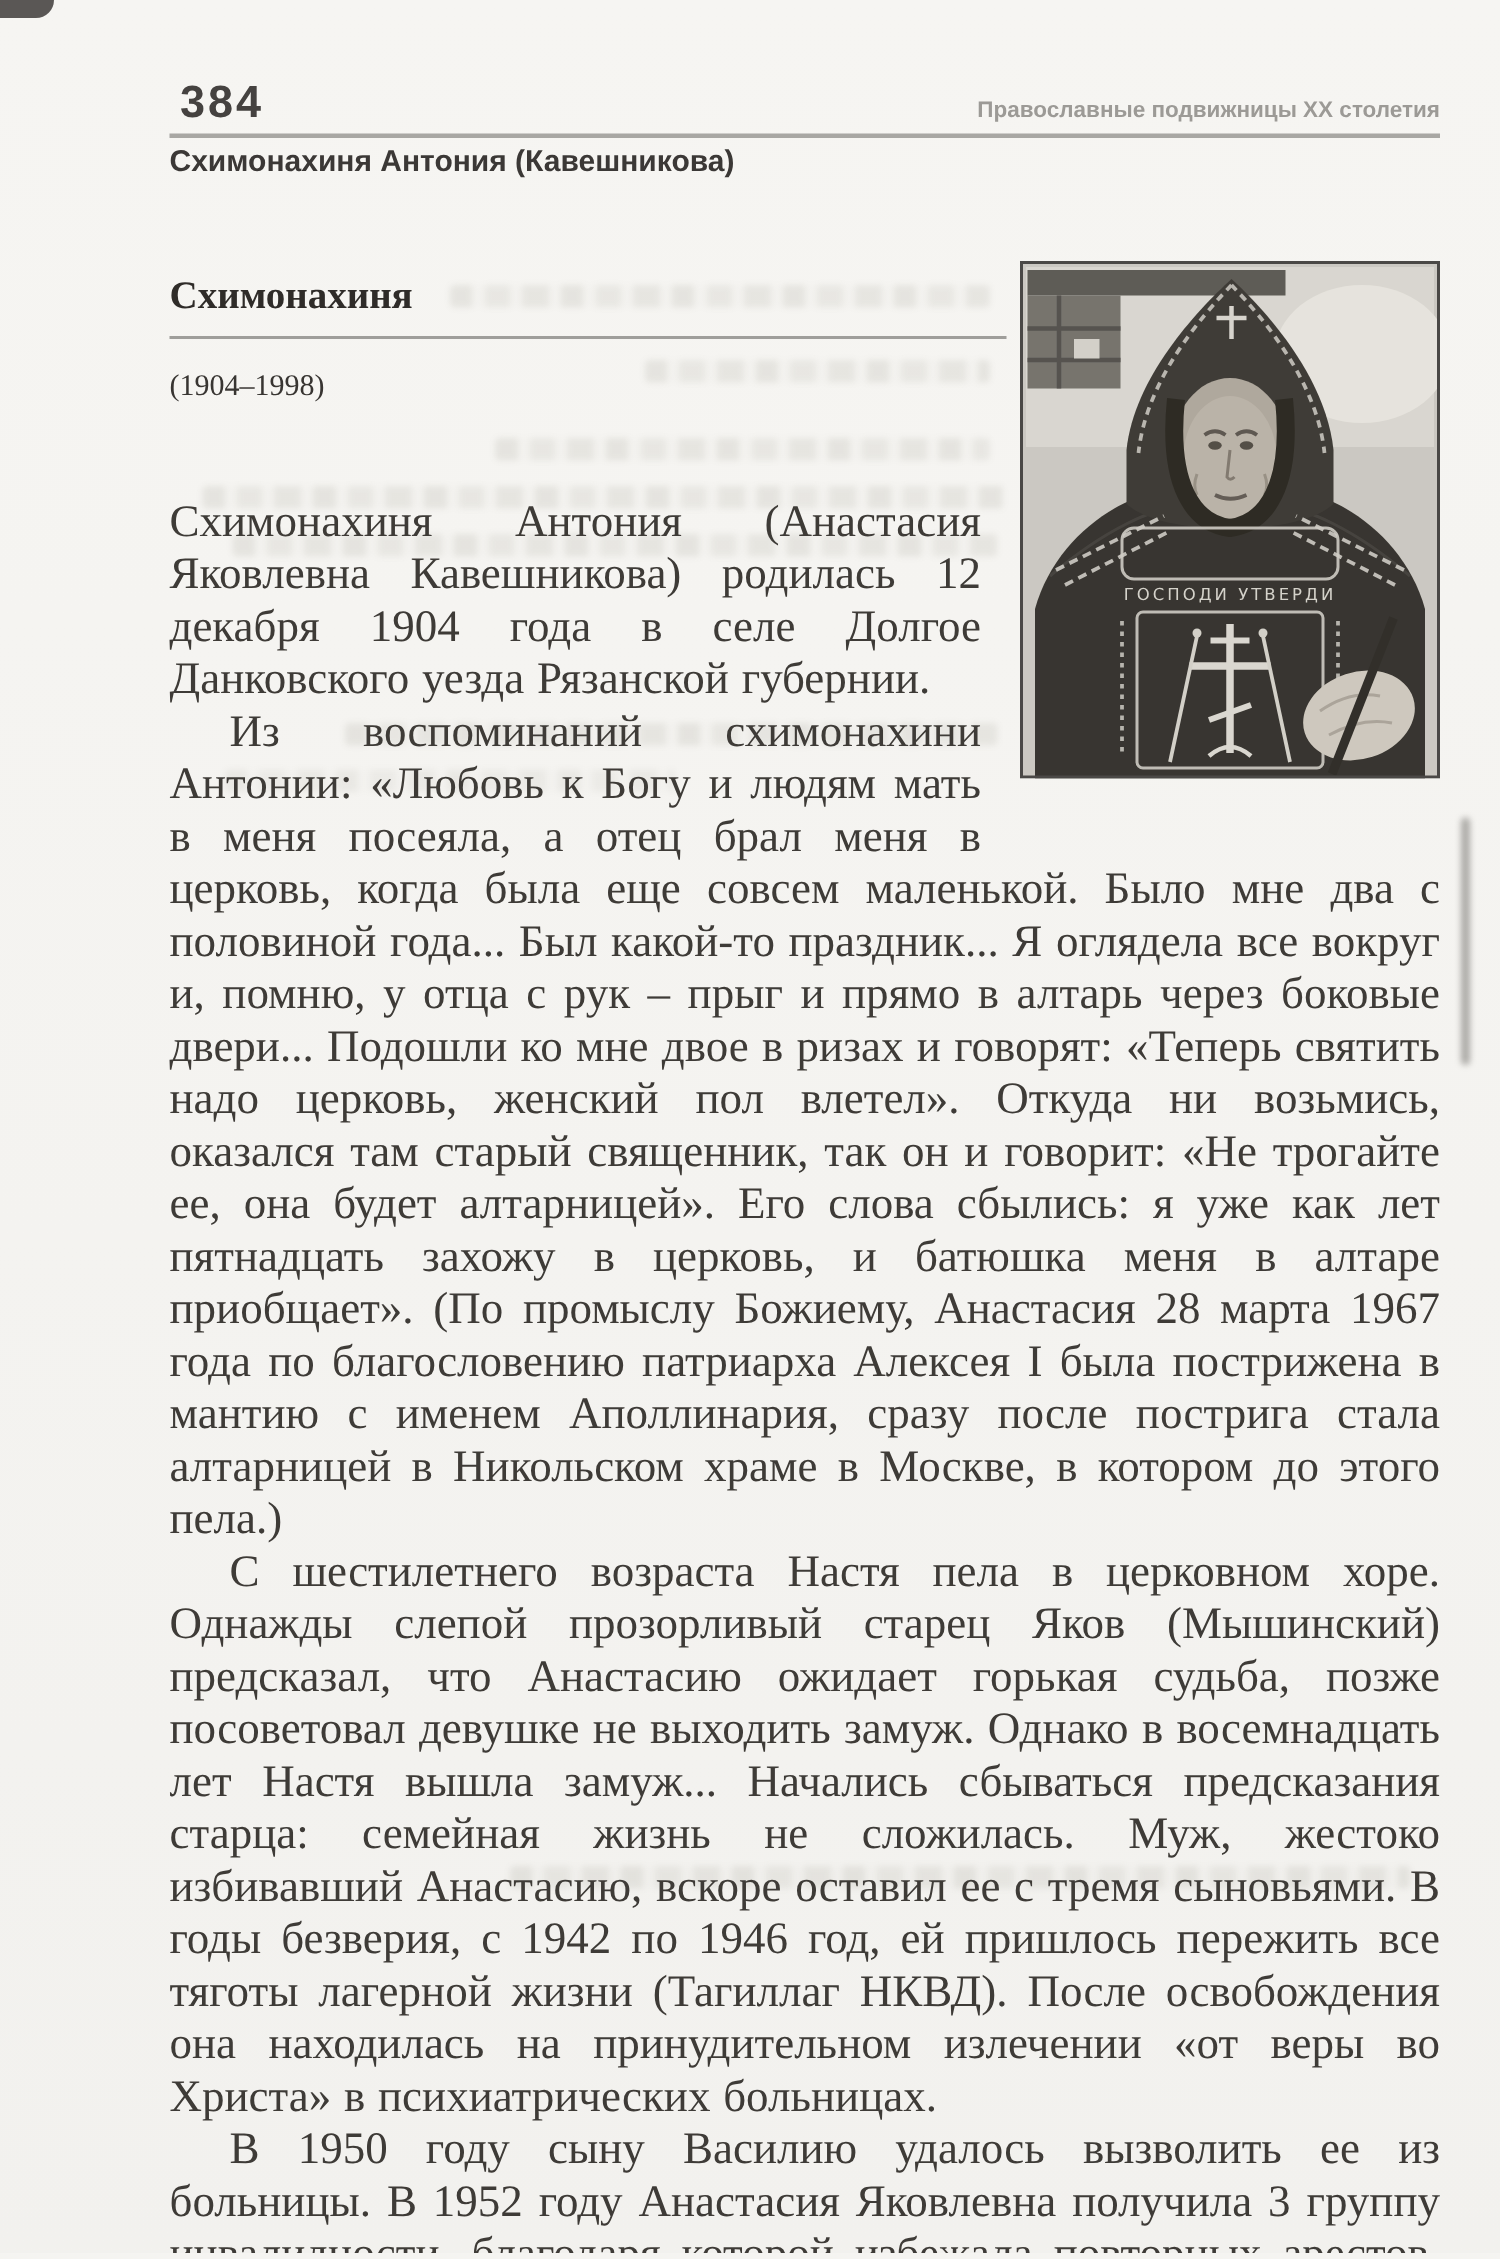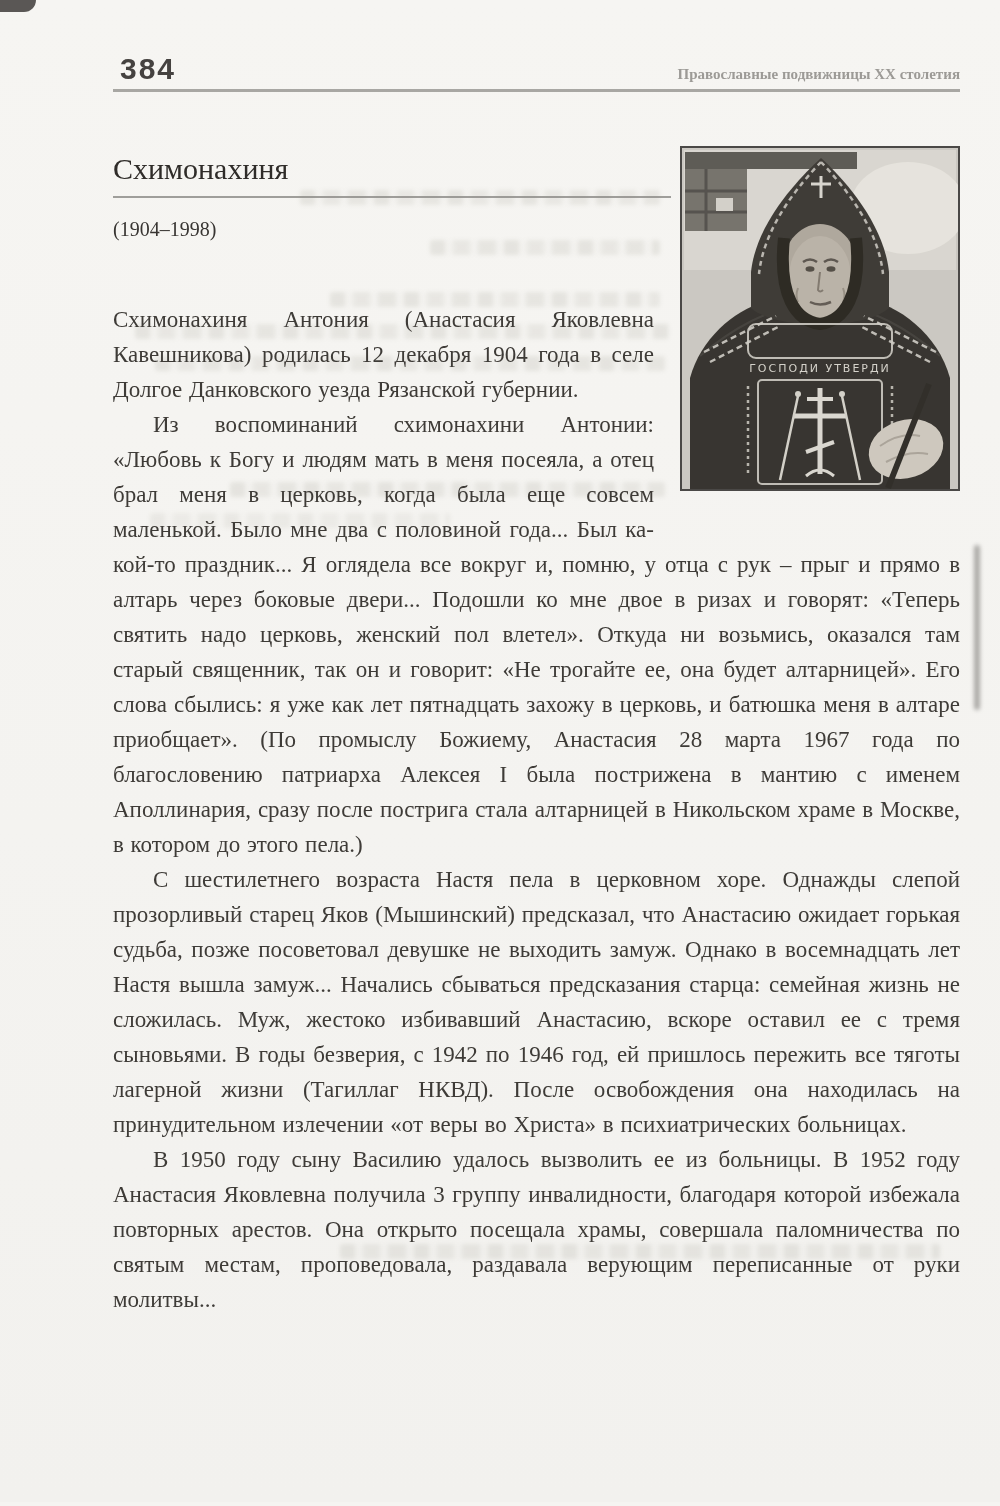--- a/index.html
+++ b/index.html
@@ -24,35 +24,35 @@
   .g4{left:135px;top:324px;width:535px;}
   .g5{left:155px;top:356px;width:510px;}
   .g6{left:230px;top:482px;width:435px;}
   .g7{left:150px;top:513px;width:300px;opacity:.28;}
   .g8{left:340px;top:1244px;width:600px;}
 
   header,main{position:relative;z-index:1;}
   header{padding:52px 40px 0 113px;}
   .head-row{display:flex;justify-content:space-between;align-items:baseline;}
   .pagenum{font-family:"Liberation Sans",sans-serif;font-weight:bold;font-size:30px;letter-spacing:2px;color:#454240;margin-left:7px;}
-  .runhead{font-family:Liberation Serif, serif;font-weight:bold;font-size:15px;color:#9c9a96;}
+  .runhead{font-family:Liberation Sans, sans-serif;font-weight:bold;font-size:15px;color:#9c9a96;}
   .head-rule{margin-top:3px;height:3px;background:#8e8c88;opacity:.75;}
   .section-head{font-family:"Liberation Sans",sans-serif;font-weight:bold;font-size:20px;color:#3b3836;margin-top:5px;}
 
   .content{display:flow-root;margin:0 40px 0 113px;}
   .photo{float:right;width:280px;height:345px;margin:54px 0 31px 26px;text-align:center;}
   .photo svg{display:block;width:280px;height:345px;}
 
   .title{margin:60px 0 0 0;font-weight:normal;}
-  .t1{display:block;font-size:30px;line-height:34px;color:#2f2c29;}
+  .t1{display:block;font-size:26px;line-height:34px;color:#2f2c29;font-weight:bold;}
   .t2{display:block;font-size:44px;line-height:52px;margin-top:2px;color:#2f2c29;}
   .title-rule{width:558px;height:2px;background:#8a8884;margin-top:10px;opacity:.8;}
   .years{font-size:20px;line-height:30px;margin:16px 0 0 0;color:#383532;}
 
-  .para{font-size:23px;line-height:35px;text-align:justify;text-indent:40px;margin:0;color:#3e3b37;word-spacing:1px;}
+  .para{font-size:30px;line-height:35px;text-align:justify;text-indent:40px;margin:0;color:#3e3b37;word-spacing:1px;}
   .para.noindent{text-indent:0;margin-top:58px;}
 </style>
 </head>
 <body>
 
 <div class="page">
 
   <div class="ghost g1"></div>
   <div class="ghost g2"></div>
   <div class="ghost g3"></div>
@@ -63,20 +63,21 @@
   <div class="ghost g8"></div>
   <div class="corner-smudge"></div>
   <div class="edge-shadow"></div>
 
   <header>
     <div class="head-row">
       <span class="pagenum">384</span>
       <span class="runhead">Православные подвижницы XX столетия</span>
     </div>
     <div class="head-rule"></div>
+    <div class="section-head">Схимонахиня Антония (Кавешникова)</div>
   </header>
 
   <main class="content">
 
     <figure class="photo">
       <svg viewBox="0 0 280 345" xmlns="http://www.w3.org/2000/svg">
         <g>
           <rect x="0" y="0" width="280" height="345" fill="#ccc9c3"></rect>
           <rect x="4" y="4" width="272" height="120" fill="#dbd8d2"></rect>
           <ellipse cx="228" cy="62" rx="58" ry="46" fill="#e9e6e0"></ellipse>

